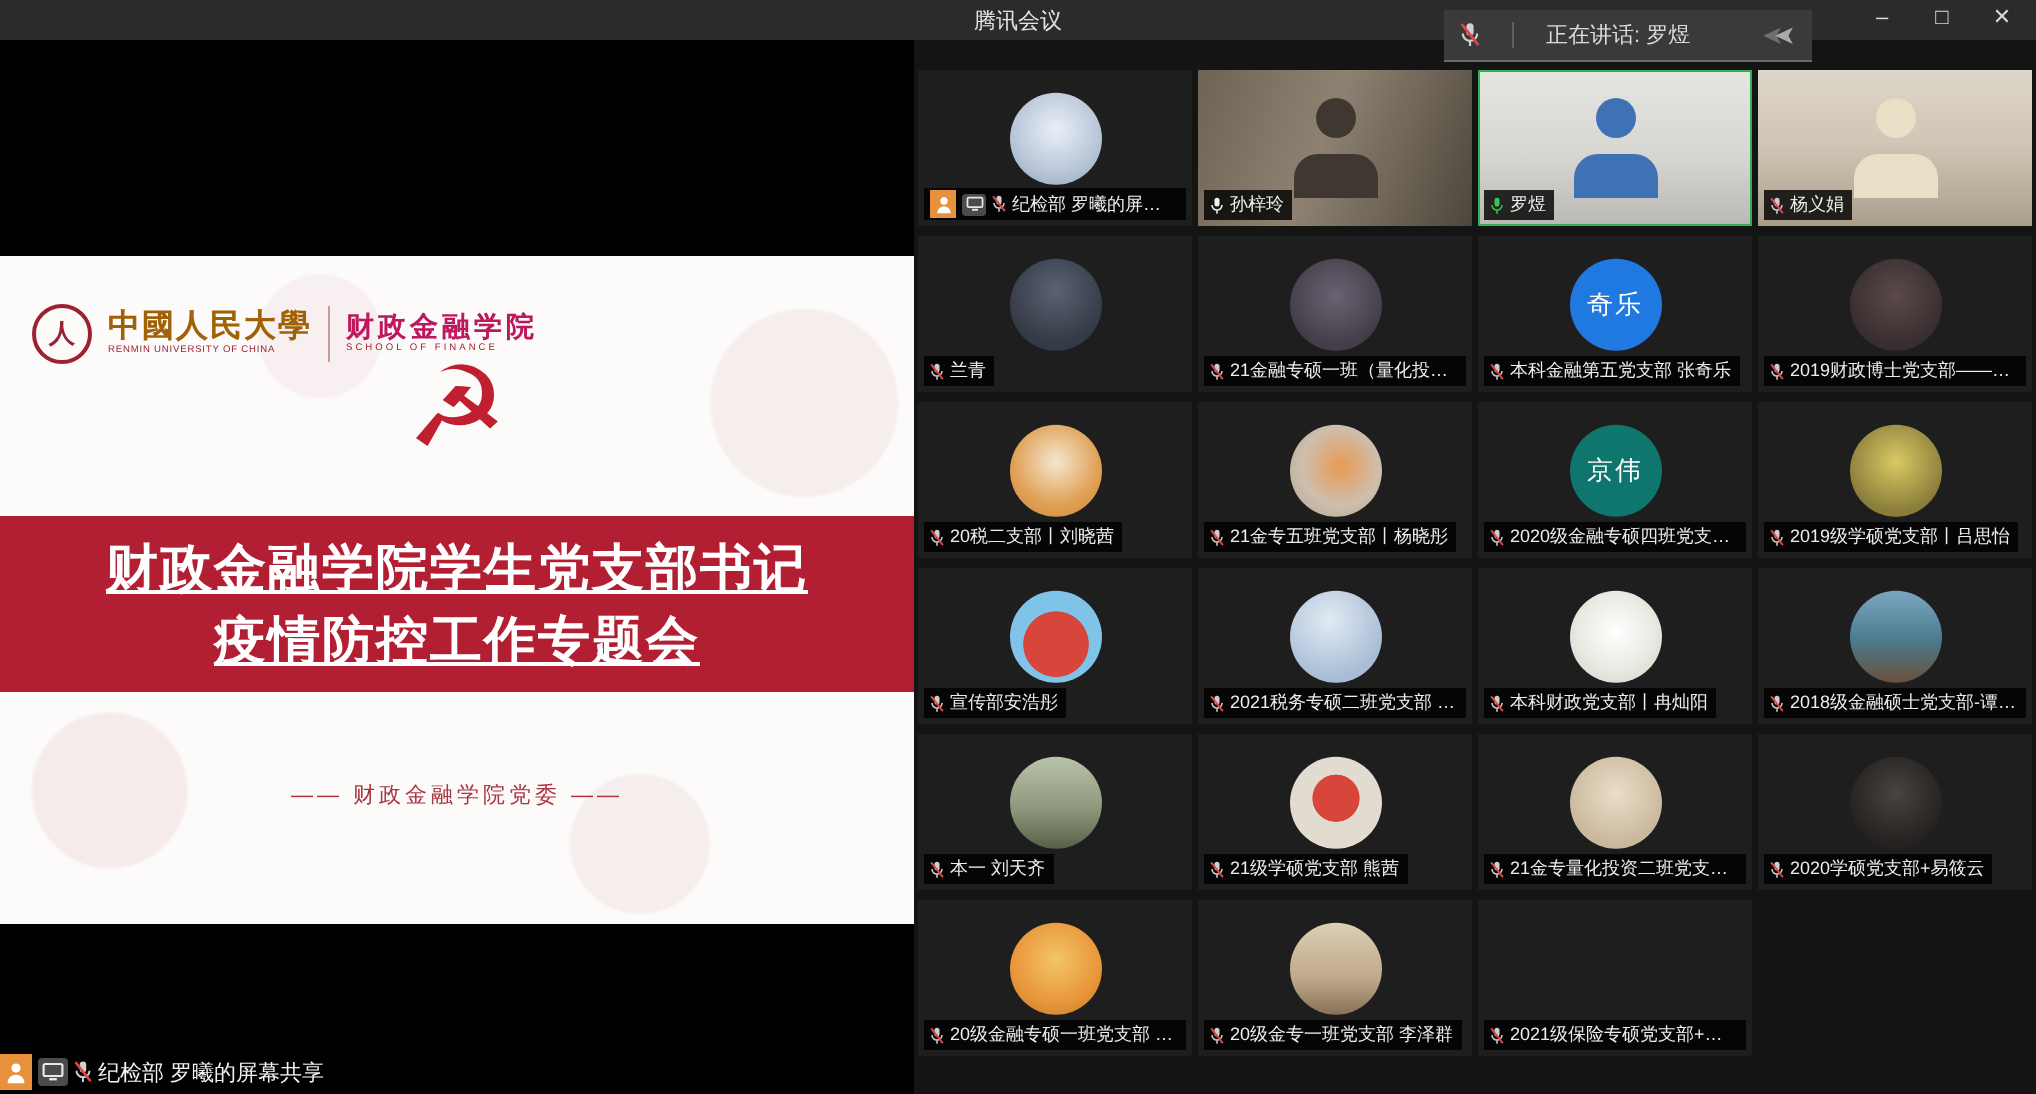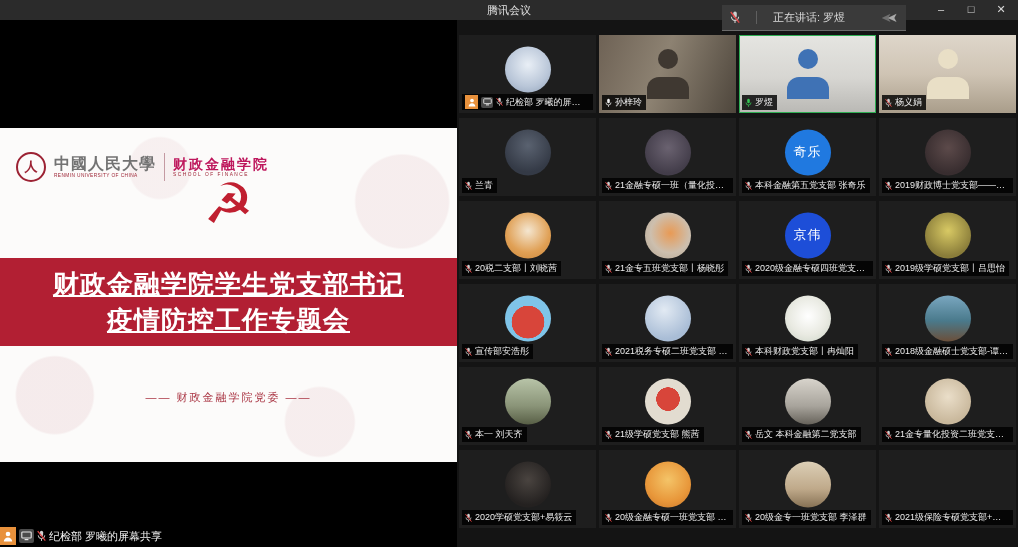--- a/index.html
+++ b/index.html
@@ -29,21 +29,21 @@
   .slide{position:absolute;top:108px;left:0;width:457px;height:334px;background:#fcfbfa;overflow:hidden;}
   .slide::after{content:"";position:absolute;inset:0;pointer-events:none;
     background:
       radial-gradient(circle at 12% 80%, rgba(205,140,150,.14) 0 38px, transparent 40px),
       radial-gradient(circle at 88% 22%, rgba(205,140,150,.12) 0 46px, transparent 48px),
       radial-gradient(circle at 70% 88%, rgba(205,140,150,.12) 0 34px, transparent 36px),
       radial-gradient(circle at 35% 12%, rgba(205,140,150,.10) 0 30px, transparent 32px);}
   .logo-row{position:absolute;top:24px;left:16px;display:flex;align-items:center;gap:8px;z-index:2;}
   .seal{width:30px;height:30px;border:2px solid #9c2233;border-radius:50%;box-sizing:border-box;
         display:flex;align-items:center;justify-content:center;color:#9c2233;font-size:13px;font-weight:bold;}
-  .uni-cn{color:#737373;font-size:16px;font-weight:bold;font-family:"Liberation Serif",serif;letter-spacing:1px;line-height:1.05;}
+  .uni-cn{color:#a16207;font-size:16px;font-weight:bold;font-family:"Liberation Serif",serif;letter-spacing:1px;line-height:1.05;}
   .uni-en{color:#9c2233;font-size:4.8px;letter-spacing:.4px;}
   .v-divider{width:1px;height:28px;background:#c49aa2;}
   .school-cn{color:#be185d;font-size:14px;font-weight:bold;font-family:"Liberation Serif",serif;letter-spacing:2px;line-height:1.1;}
   .school-en{color:#9c2233;font-size:4.8px;letter-spacing:1.5px;}
   .emblem{position:absolute;top:48px;left:0;right:0;text-align:center;color:#c01f30;font-size:56px;line-height:1;z-index:1;}
   .banner{position:absolute;top:130px;left:0;width:457px;height:88px;background:#b21f33;z-index:2;
           display:flex;flex-direction:column;justify-content:center;align-items:center;gap:1px;}
   .banner-line{color:#fff;font-size:26px;font-weight:bold;letter-spacing:1px;font-family:"Liberation Serif",serif;text-decoration:underline;}
   .slide-footer{position:absolute;top:262px;left:0;width:457px;text-align:center;
                 color:#a93442;font-size:11px;letter-spacing:2px;z-index:2;}
@@ -327,21 +327,21 @@
           <path d="M1.4 5.8a3.6 3.6 0 0 0 7.2 0" fill="none" stroke="currentColor" stroke-width="1.1"></path>
           <line x1="5" y1="9.6" x2="5" y2="12" stroke="currentColor" stroke-width="1.1"></line>
           <line class="slash" x1="0.8" y1="1" x2="9.2" y2="11.6" stroke="#e24545" stroke-width="1.4"></line>
         </svg>
       </span>
       <span class="tile-name">21金专五班党支部丨杨晓彤</span>
     </div>
   </div>
 
   <div class="tile">
-    <div class="avatar" style="background: #1d4ed8;">京伟</div>
+    <div class="avatar" style="background: #0f766e;">京伟</div>
     <div class="tile-label">
 
       <span class="mic mic-muted">
         <svg width="7" height="10" viewBox="0 0 10 13">
           <rect x="3.2" y="0.6" width="3.6" height="6.2" rx="1.8" fill="currentColor"></rect>
           <path d="M1.4 5.8a3.6 3.6 0 0 0 7.2 0" fill="none" stroke="currentColor" stroke-width="1.1"></path>
           <line x1="5" y1="9.6" x2="5" y2="12" stroke="currentColor" stroke-width="1.1"></line>
           <line class="slash" x1="0.8" y1="1" x2="9.2" y2="11.6" stroke="#e24545" stroke-width="1.4"></line>
         </svg>
       </span>
@@ -454,35 +454,20 @@
           <rect x="3.2" y="0.6" width="3.6" height="6.2" rx="1.8" fill="currentColor"></rect>
           <path d="M1.4 5.8a3.6 3.6 0 0 0 7.2 0" fill="none" stroke="currentColor" stroke-width="1.1"></path>
           <line x1="5" y1="9.6" x2="5" y2="12" stroke="currentColor" stroke-width="1.1"></line>
           <line class="slash" x1="0.8" y1="1" x2="9.2" y2="11.6" stroke="#e24545" stroke-width="1.4"></line>
         </svg>
       </span>
       <span class="tile-name">21级学硕党支部 熊茜</span>
     </div>
   </div>
 
-  <div class="tile">
-    <div class="avatar" style="background: linear-gradient(rgb(216, 212, 204) 0%, rgb(168, 164, 156) 60%, rgb(103, 99, 91) 100%);"></div>
-    <div class="tile-label">
-
-      <span class="mic mic-muted">
-        <svg width="7" height="10" viewBox="0 0 10 13">
-          <rect x="3.2" y="0.6" width="3.6" height="6.2" rx="1.8" fill="currentColor"></rect>
-          <path d="M1.4 5.8a3.6 3.6 0 0 0 7.2 0" fill="none" stroke="currentColor" stroke-width="1.1"></path>
-          <line x1="5" y1="9.6" x2="5" y2="12" stroke="currentColor" stroke-width="1.1"></line>
-          <line class="slash" x1="0.8" y1="1" x2="9.2" y2="11.6" stroke="#e24545" stroke-width="1.4"></line>
-        </svg>
-      </span>
-      <span class="tile-name">岳文 本科金融第二党支部</span>
-    </div>
-  </div>
 
   <div class="tile">
     <div class="avatar" style="background: radial-gradient(circle at 50% 40%, rgb(234, 222, 201) 0%, rgb(201, 184, 156) 70%);"></div>
     <div class="tile-label">
 
       <span class="mic mic-muted">
         <svg width="7" height="10" viewBox="0 0 10 13">
           <rect x="3.2" y="0.6" width="3.6" height="6.2" rx="1.8" fill="currentColor"></rect>
           <path d="M1.4 5.8a3.6 3.6 0 0 0 7.2 0" fill="none" stroke="currentColor" stroke-width="1.1"></path>
           <line x1="5" y1="9.6" x2="5" y2="12" stroke="currentColor" stroke-width="1.1"></line>

